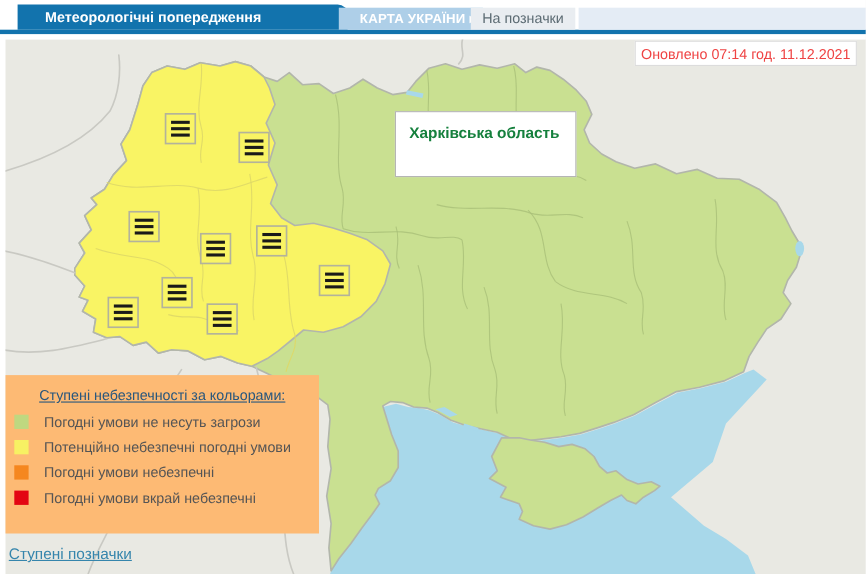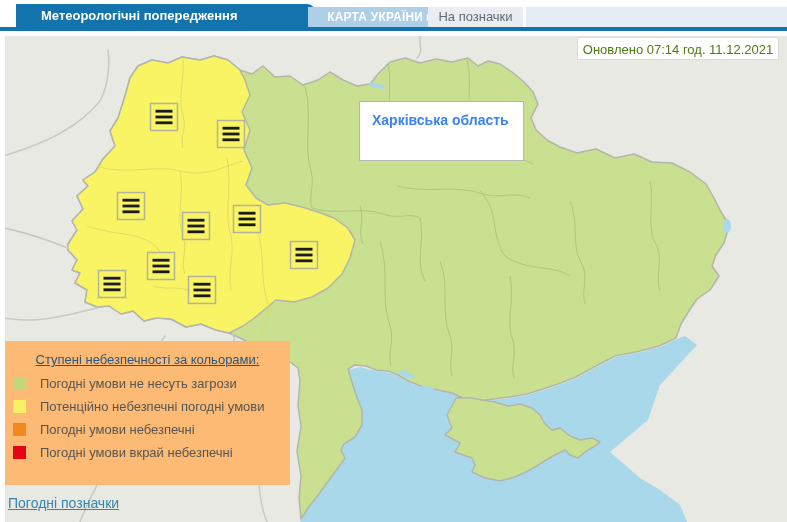--- a/index.html
+++ b/index.html
@@ -16,25 +16,25 @@
            cursor:pointer;letter-spacing:.2px;padding-left:14px;}
   .tab-map .arr{font-size:9px;vertical-align:1px;}
   .tab-today{position:absolute;left:428px;top:7px;width:95px;height:20px;background:#e9edf1;
              color:#5c6b73;font-size:13px;line-height:20px;text-align:center;cursor:pointer;}
   .tab-filler{position:absolute;left:526px;top:7px;width:261px;height:20px;background:#e4ecf5;}
   
   .map-wrap{position:absolute;left:5px;top:36px;width:782px;height:486px;background:#e9e9e3;}
   .map-wrap svg{position:absolute;left:0;top:0;}
   
   .updated-box{position:absolute;left:572px;top:1px;width:202px;height:23px;background:#ffffff;
-               border:1px solid #dcdcdc;color:#4d7c0f;font-size:13px;line-height:23px;
+               border:1px solid #dcdcdc;color:#ef4444;font-size:13px;line-height:23px;
                text-align:center;box-sizing:border-box;}
   .tooltip-box{position:absolute;left:354px;top:65px;width:165px;height:60px;background:#ffffff;
                border:1px solid #b5b5b5;box-sizing:border-box;padding:10px 12px;}
-  .tooltip-box .t{font-size:14px;font-weight:bold;color:#3b82f6;}
+  .tooltip-box .t{font-size:14px;font-weight:bold;color:#15803d;}
   .legend-panel{position:absolute;left:0;top:305px;width:285px;height:144px;background:#fdba74;}
   .legend-title{margin:11px 8px 6px 8px;text-align:center;font-size:13px;color:#29577d;
                 text-decoration:underline;cursor:pointer;}
   .legend-row{position:relative;height:23px;margin-left:8px;}
   .legend-row .sw{position:absolute;left:0;top:4px;width:13px;height:13px;}
   .legend-row .lb{position:absolute;left:27px;top:3px;font-size:13px;color:#555555;white-space:nowrap;}
   .map-link{position:absolute;left:3px;top:459px;font-size:14px;color:#3585ac;
             text-decoration:underline;cursor:pointer;}
   
   .country-stroke{fill:none;stroke:#c9c9c3;stroke-width:1.5;stroke-linecap:round;}
@@ -184,14 +184,14 @@
     <div class="legend-row">
       <span class="sw" style="background: rgb(245, 135, 31);"></span>
       <span class="lb">Погодні умови небезпечні</span>
     </div>
     <div class="legend-row">
       <span class="sw" style="background: rgb(227, 6, 19);"></span>
       <span class="lb">Погодні умови вкрай небезпечні</span>
     </div>
   </div>
 
-  <div class="map-link">Погодні позначки</div>
+  <div class="map-link">Ступені позначки</div>
 </div>
 
 </body></html>

